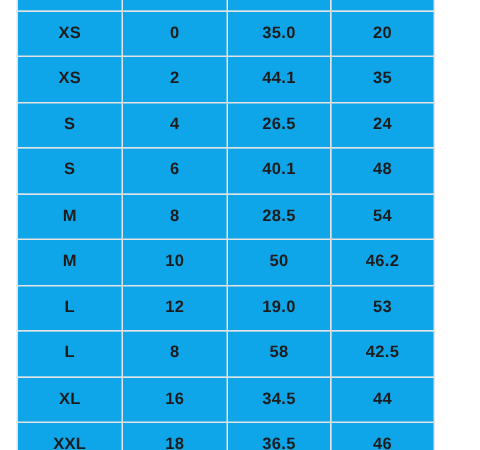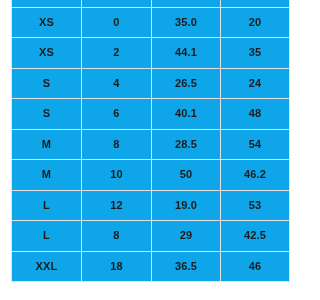--- a/index.html
+++ b/index.html
@@ -117,22 +117,28 @@
           </tr>
           <tr>
             <td>L</td>
             <td>12</td>
             <td>19.0</td>
             <td>53</td>
           </tr>
           <tr>
             <td>L</td>
             <td>8</td>
-            <td>29</td>
+            <td>58</td>
             <td>42.5</td>
+          </tr>
+          <tr>
+            <td>XL</td>
+            <td>16</td>
+            <td>34.5</td>
+            <td>44</td>
           </tr>
           <tr>
             <td>XXL</td>
             <td>18</td>
             <td>36.5</td>
             <td>46</td>
           </tr>
         </tbody>
     </table>
   </div>

